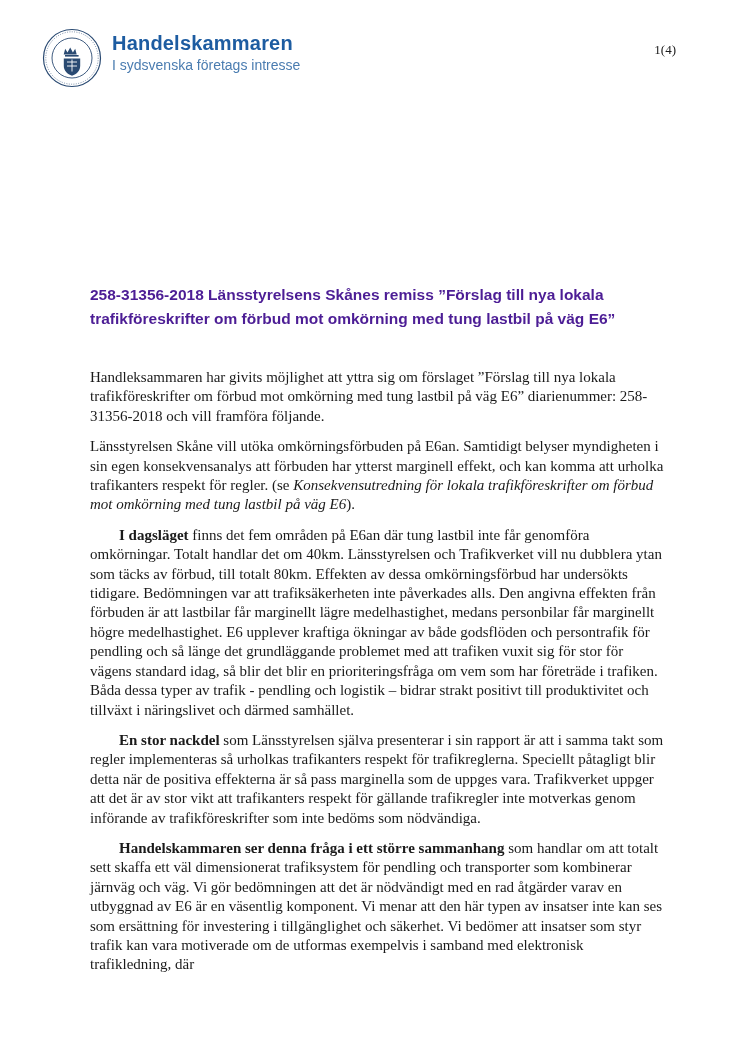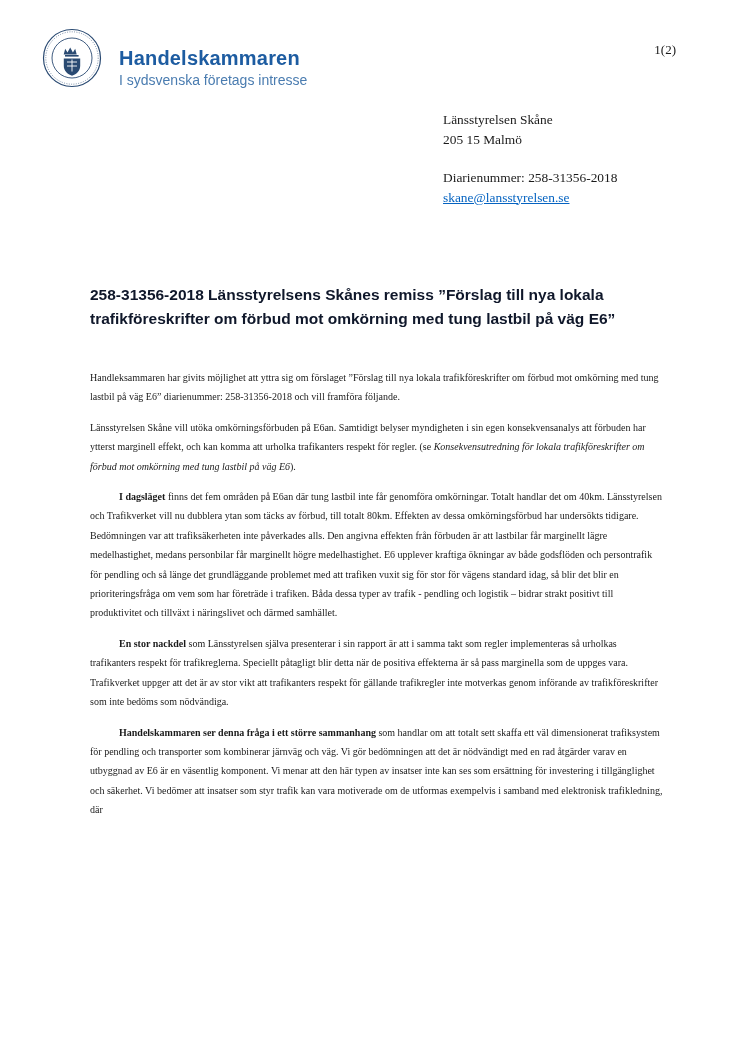--- a/index.html
+++ b/index.html
@@ -17,22 +17,22 @@
     color: #1a1a1a;
     overflow: hidden;
   }
 
   
   .header {
     position: absolute;
     top: 28px;
     left: 42px;
     display: flex;
-    align-items: flex-end;
-    gap: 17px;
+    align-items: flex-start;
+    gap: 10px;
   }
   .logo-seal {
     width: 60px;
     height: 60px;
     flex: 0 0 auto;
   }
   .brand-text {
     font-family: "Liberation Sans", sans-serif;
     padding-top: 4px;
   }
@@ -75,30 +75,30 @@
   .doc-title {
     position: absolute;
     top: 283px;
     left: 90px;
     width: 585px;
     margin: 0;
     font-family: "Liberation Sans", sans-serif;
     font-size: 15.5px;
     font-weight: 700;
     line-height: 24px;
-    color: #0f172a;
+    color: #4c1d95;
   }
 
   
   .doc-body {
     position: absolute;
     top: 368px;
     left: 90px;
     width: 574px;
-    font-size: 10px;
+    font-size: 15px;
     line-height: 19.4px;
   }
   .doc-body p.para {
     margin: 0 0 11px 0;
   }
   .run-normal { font-weight: normal; font-style: normal; }
   .run-bold   { font-weight: 700; margin-left: 29px; }
   .run-italic { font-style: italic; }
 </style>
 </head>
@@ -117,29 +117,22 @@
 
       <path d="M21.8 30.4 h16.4 v7.4 c0 5.3-3.5 8.2-8.2 10 c-4.7-1.8-8.2-4.7-8.2-10 z" fill="#2a4a72"></path>
       <path d="M25 34 h10 M25 38 h10 M30 31.5 v12" stroke="#ffffff" stroke-width="0.9" fill="none"></path>
     </svg>
     <div class="brand-text">
       <div class="brand-name">Handelskammaren</div>
       <div class="brand-tagline">I sydsvenska företags intresse</div>
     </div>
   </div>
 
-  <div class="page-number">1(2)</div>
+  <div class="page-number">1(4)</div>
 
-  <div class="recipient">
-    <div>Länsstyrelsen Skåne</div>
-    <div>205 15 Malmö</div>
-    <div class="recipient-gap"></div>
-    <div>Diarienummer: 258-31356-2018</div>
-    <div><a class="email-link">skane@lansstyrelsen.se</a></div>
-  </div>
 
   <h1 class="doc-title">258-31356-2018 Länsstyrelsens Skånes remiss ”Förslag till nya lokala trafikföreskrifter om förbud mot omkörning med tung lastbil på väg E6”</h1>
 
   <main class="doc-body" id="body-paragraphs">
       <p class="para"><span class="run-normal">Handleksammaren har givits möjlighet att yttra sig om förslaget ”Förslag till nya lokala trafikföreskrifter om förbud mot omkörning med tung lastbil på väg E6” diarienummer: 258-31356-2018 och vill framföra följande.</span></p>
       <p class="para"><span class="run-normal">Länsstyrelsen Skåne vill utöka omkörningsförbuden på E6an. Samtidigt belyser myndigheten i sin egen konsekvensanalys att förbuden har ytterst marginell effekt, och kan komma att urholka trafikanters respekt för regler. (se </span><span class="run-italic">Konsekvensutredning för lokala trafikföreskrifter om förbud mot omkörning med tung lastbil på väg E6</span><span class="run-normal">).</span></p>
       <p class="para"><span class="run-bold">I dagsläget</span><span class="run-normal"> finns det fem områden på E6an där tung lastbil inte får genomföra omkörningar. Totalt handlar det om 40km. Länsstyrelsen och Trafikverket vill nu dubblera ytan som täcks av förbud, till totalt 80km. Effekten av dessa omkörningsförbud har undersökts tidigare. Bedömningen var att trafiksäkerheten inte påverkades alls. Den angivna effekten från förbuden är att lastbilar får marginellt lägre medelhastighet, medans personbilar får marginellt högre medelhastighet. E6 upplever kraftiga ökningar av både godsflöden och persontrafik för pendling och så länge det grundläggande problemet med att trafiken vuxit sig för stor för vägens standard idag, så blir det blir en prioriteringsfråga om vem som har företräde i trafiken. Båda dessa typer av trafik - pendling och logistik – bidrar strakt positivt till produktivitet och tillväxt i näringslivet och därmed samhället.</span></p>
       <p class="para"><span class="run-bold">En stor nackdel</span><span class="run-normal"> som Länsstyrelsen själva presenterar i sin rapport är att i samma takt som regler implementeras så urholkas trafikanters respekt för trafikreglerna. Speciellt påtagligt blir detta när de positiva effekterna är så pass marginella som de uppges vara. Trafikverket uppger att det är av stor vikt att trafikanters respekt för gällande trafikregler inte motverkas genom införande av trafikföreskrifter som inte bedöms som nödvändiga.</span></p>
       <p class="para"><span class="run-bold">Handelskammaren ser denna fråga i ett större sammanhang</span><span class="run-normal"> som handlar om att totalt sett skaffa ett väl dimensionerat trafiksystem för pendling och transporter som kombinerar järnväg och väg. Vi gör bedömningen att det är nödvändigt med en rad åtgärder varav en utbyggnad av E6 är en väsentlig komponent. Vi menar att den här typen av insatser inte kan ses som ersättning för investering i tillgänglighet och säkerhet. Vi bedömer att insatser som styr trafik kan vara motiverade om de utformas exempelvis i samband med elektronisk trafikledning, där</span></p>
     </main>

